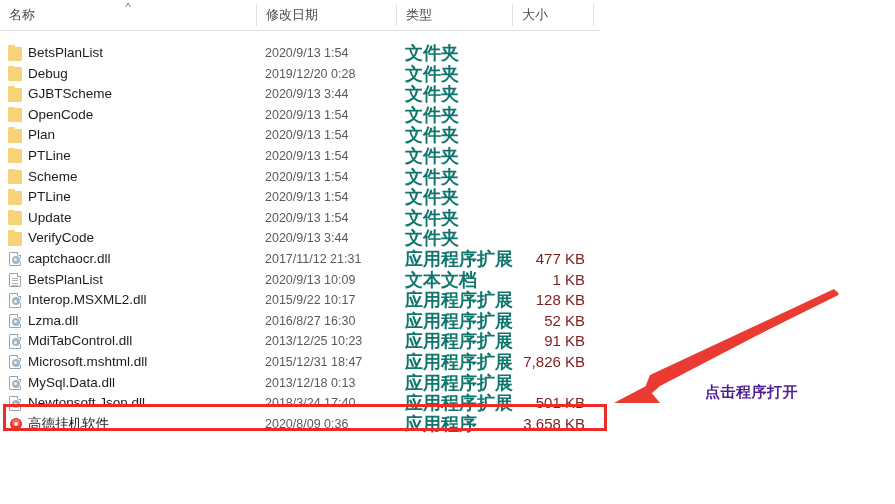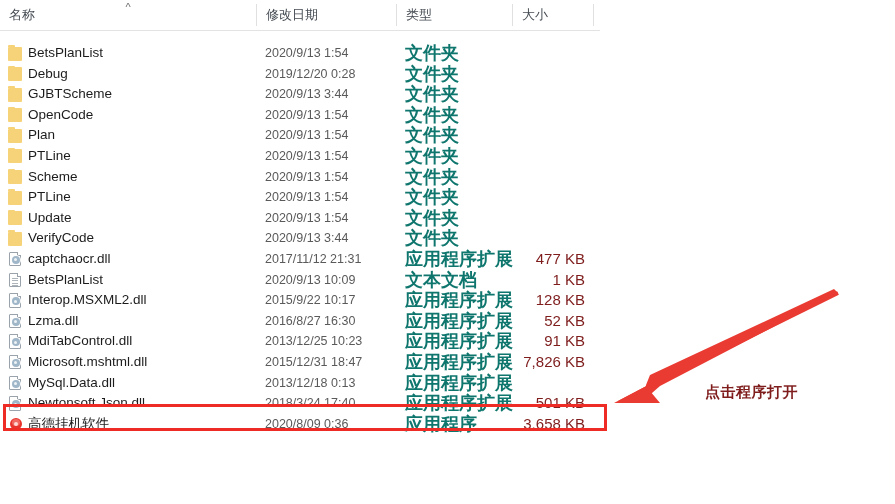--- a/index.html
+++ b/index.html
@@ -260,21 +260,21 @@
     height: 27px;
     border: 3px solid #ee2b24;
     box-sizing: border-box;
   }
   #annotation-text {
     position: absolute;
     left: 705px;
     top: 383px;
     font-size: 15px;
     font-weight: bold;
-    color: #7f1d1d;
+    color: #4c1d95;
     letter-spacing: 0.5px;
     white-space: nowrap;
   }
   #arrow-svg {
     position: absolute;
     left: 600px;
     top: 285px;
     width: 260px;
     height: 125px;
   }

